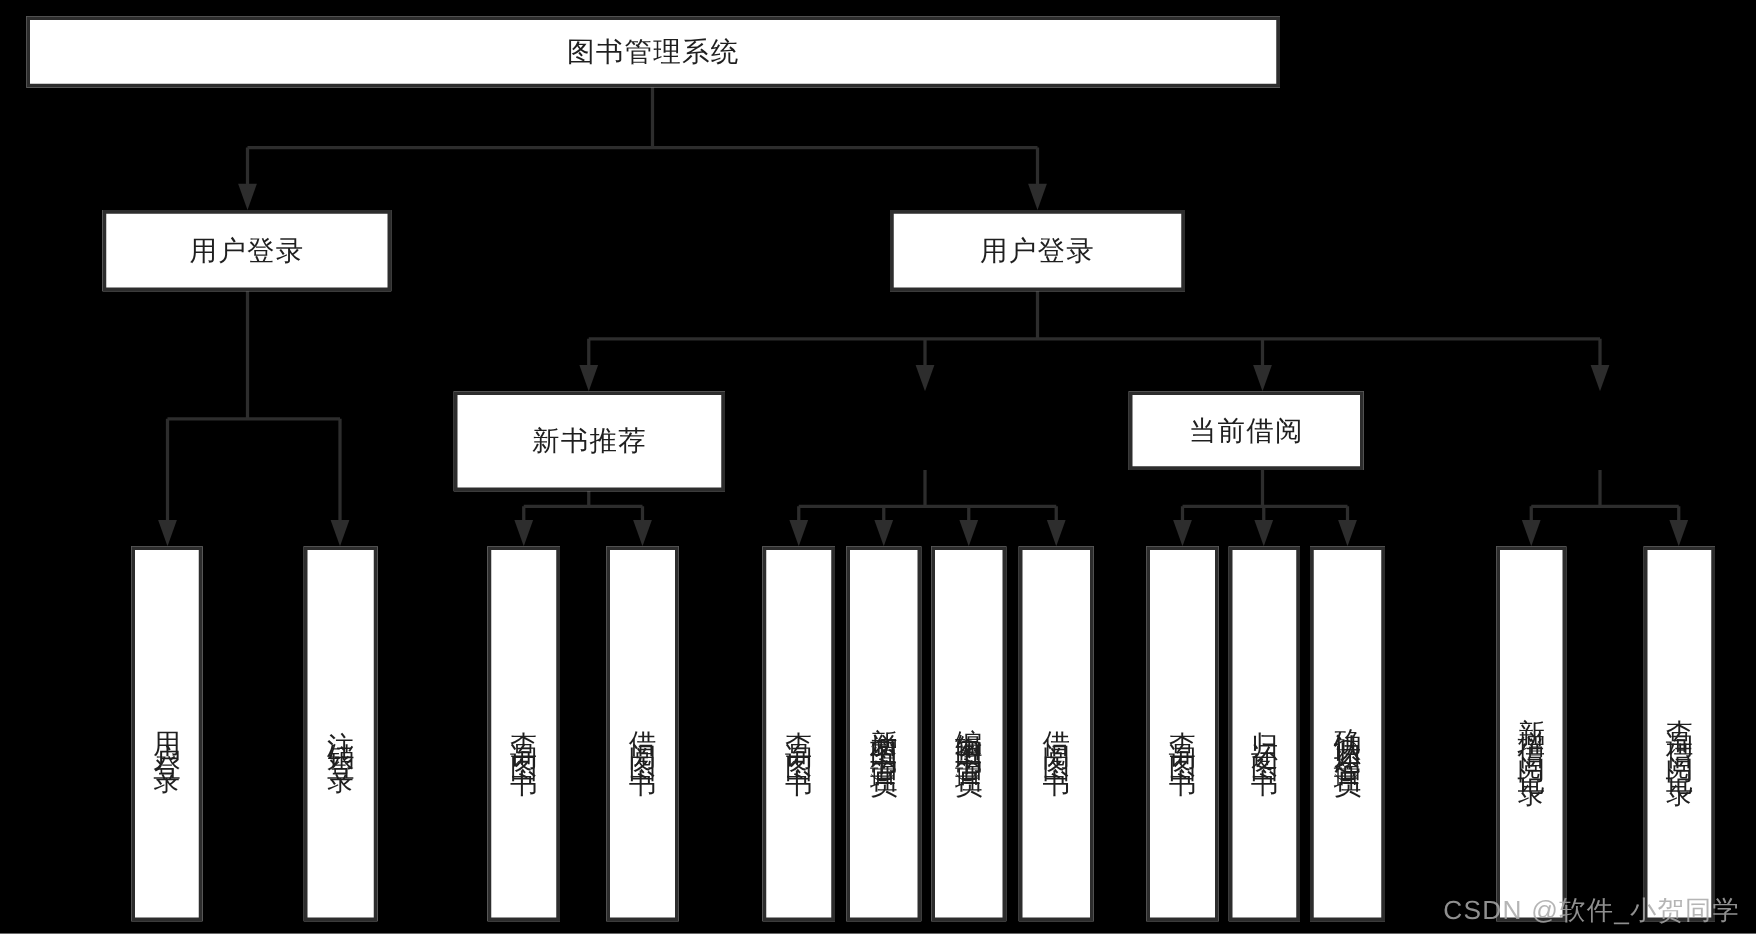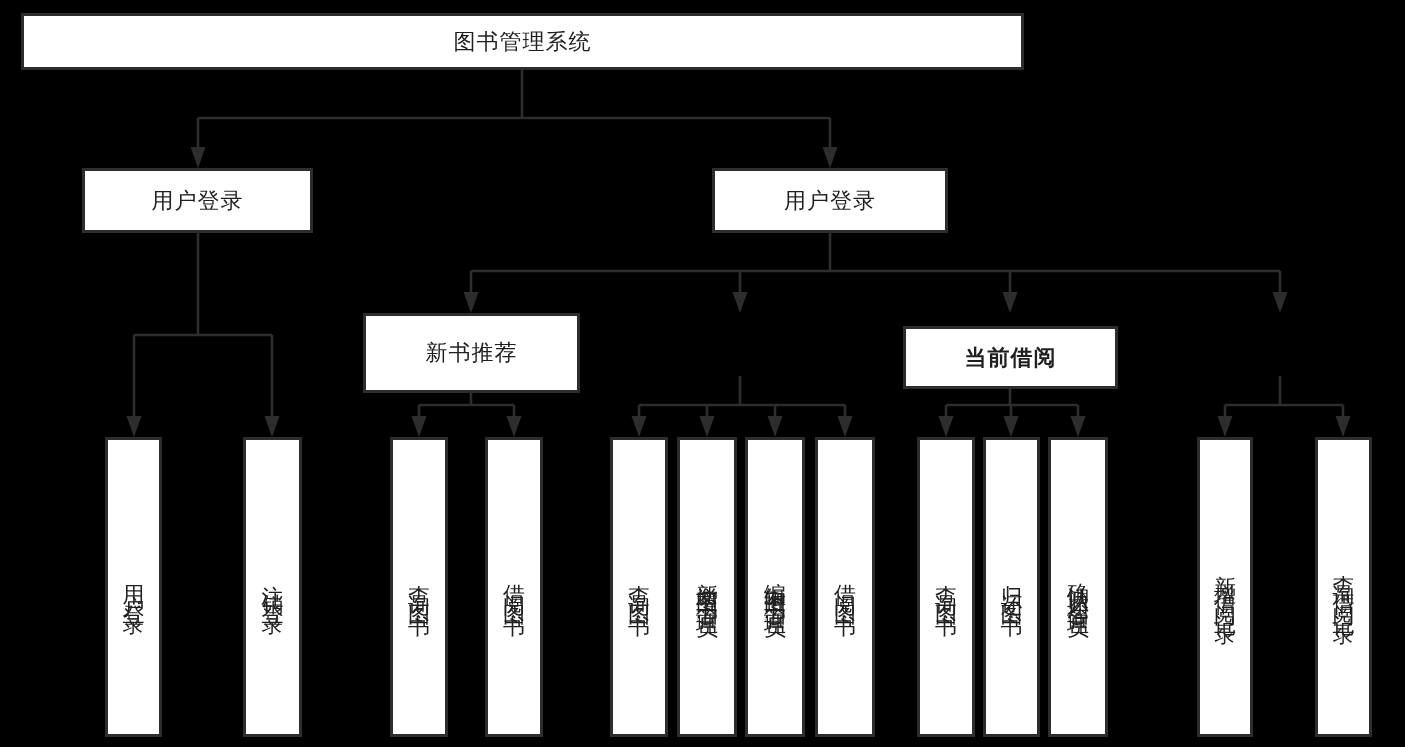--- a/index.html
+++ b/index.html
@@ -103,21 +103,21 @@
   <div class="box" style="left:82px; top:168px; width:231px; height:65px;">
     <span>用户登录</span>
   </div>
   <div class="box" style="left:712px; top:168px; width:236px; height:65px;">
     <span>用户登录</span>
   </div>
 
   <div class="box" style="left:363px; top:313px; width:217px; height:80px;">
     <span>新书推荐</span>
   </div>
-  <div class="box" style="left:903px; top:326px; width:215px; height:63px;font-weight:bold;">
+  <div class="box" style="left:903px; top:313px; width:188px; height:63px;">
     <span>当前借阅</span>
   </div>
 
   <div class="box vbox" style="left:105px; top:437px; width:57px; height:300px;">
     <span class="vlabel">用户登录</span>
   </div>
   <div class="box vbox" style="left:243px; top:437px; width:59px; height:300px;">
     <span class="vlabel">注销登录</span>
   </div>
 
@@ -151,14 +151,15 @@
     <span class="vlabel tight">确认归还（管理员）</span>
   </div>
 
   <div class="box vbox" style="left:1197px; top:437px; width:56px; height:300px;">
     <span class="vlabel">新增借阅记录</span>
   </div>
   <div class="box vbox" style="left:1315px; top:437px; width:57px; height:300px;">
     <span class="vlabel">查询借阅记录</span>
   </div>
 
+  <div class="watermark">CSDN @软件_小贺同学</div>
 
 </div>
 
 </body></html>

